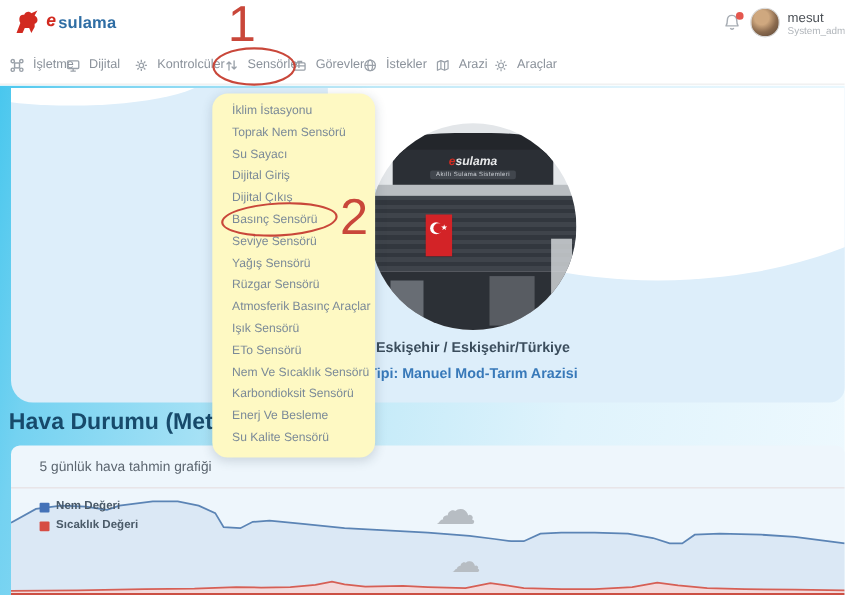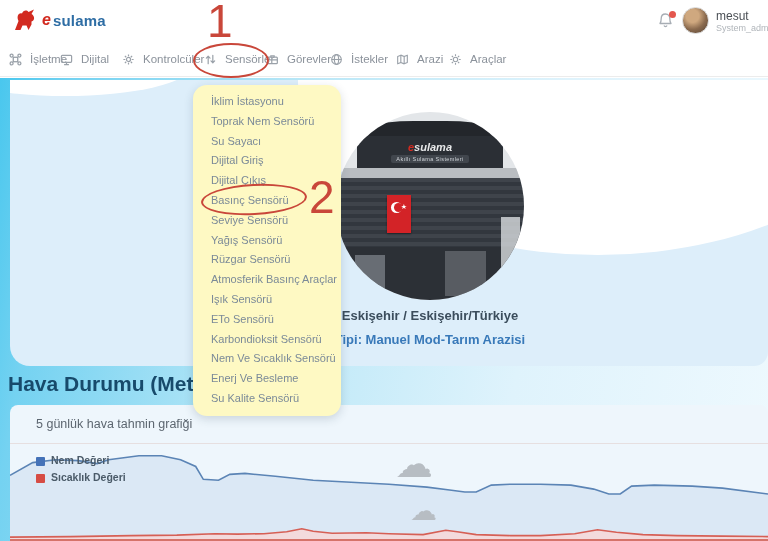--- a/index.html
+++ b/index.html
@@ -271,22 +271,22 @@
     <div class="dd-item">Su Sayacı</div>
     <div class="dd-item">Dijital Giriş</div>
     <div class="dd-item">Dijital Çıkış</div>
     <div class="dd-item">Basınç Sensörü</div>
     <div class="dd-item">Seviye Sensörü</div>
     <div class="dd-item">Yağış Sensörü</div>
     <div class="dd-item">Rüzgar Sensörü</div>
     <div class="dd-item">Atmosferik Basınç Araçlar</div>
     <div class="dd-item">Işık Sensörü</div>
     <div class="dd-item">ETo Sensörü</div>
+    <div class="dd-item">Nem Ve Sıcaklık Sensörü</div>
     <div class="dd-item">Karbondioksit Sensörü</div>
-    <div class="dd-item">Nem Ve Sıcaklık Sensörü</div>
     <div class="dd-item">Enerj Ve Besleme</div>
     <div class="dd-item">Su Kalite Sensörü</div>
   </div>
 
   <div class="anno anno-num num-1" style="color: rgb(201, 71, 58); border-color: rgb(201, 71, 58);">1</div>
   <div class="anno anno-ellipse ellipse-1" style="color: rgb(201, 71, 58); border-color: rgb(201, 71, 58);"></div>
   <div class="anno anno-ellipse ellipse-2" style="color: rgb(201, 71, 58); border-color: rgb(201, 71, 58);"></div>
   <div class="anno anno-num num-2" style="color: rgb(201, 71, 58); border-color: rgb(201, 71, 58);">2</div>
 
 </div>

